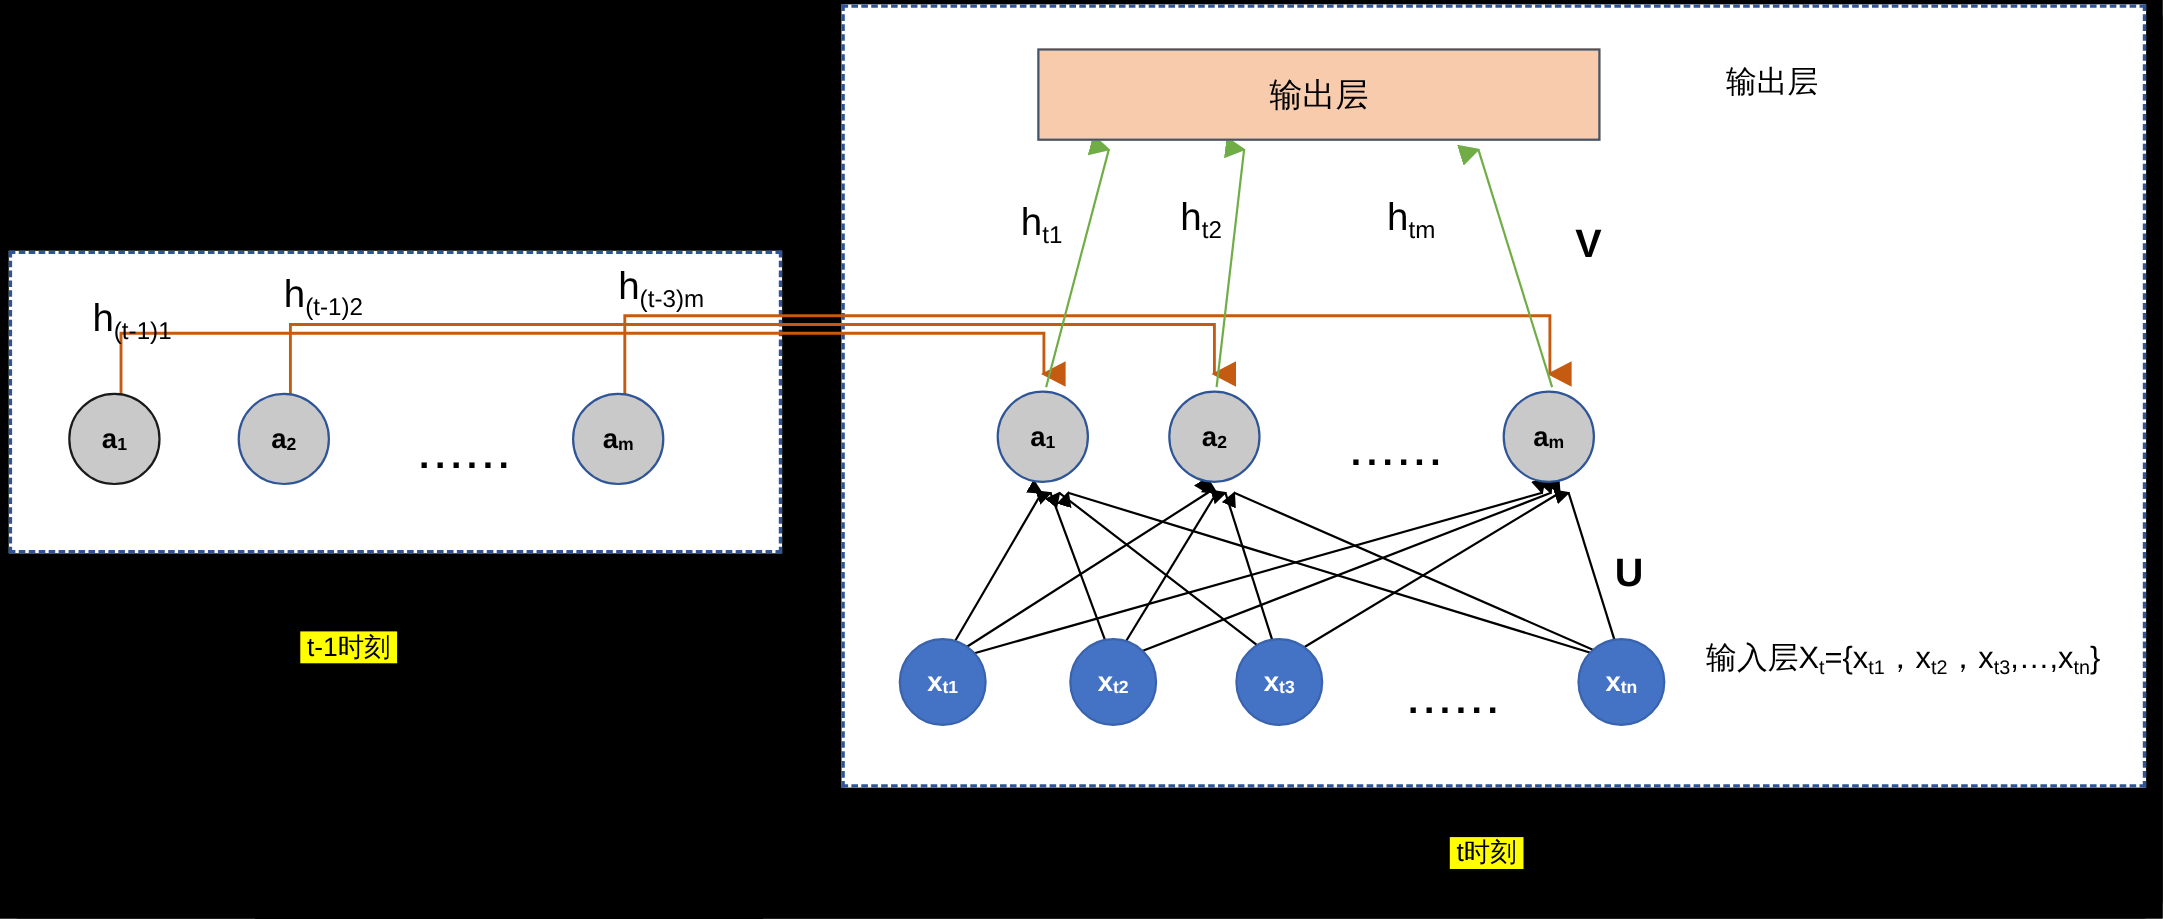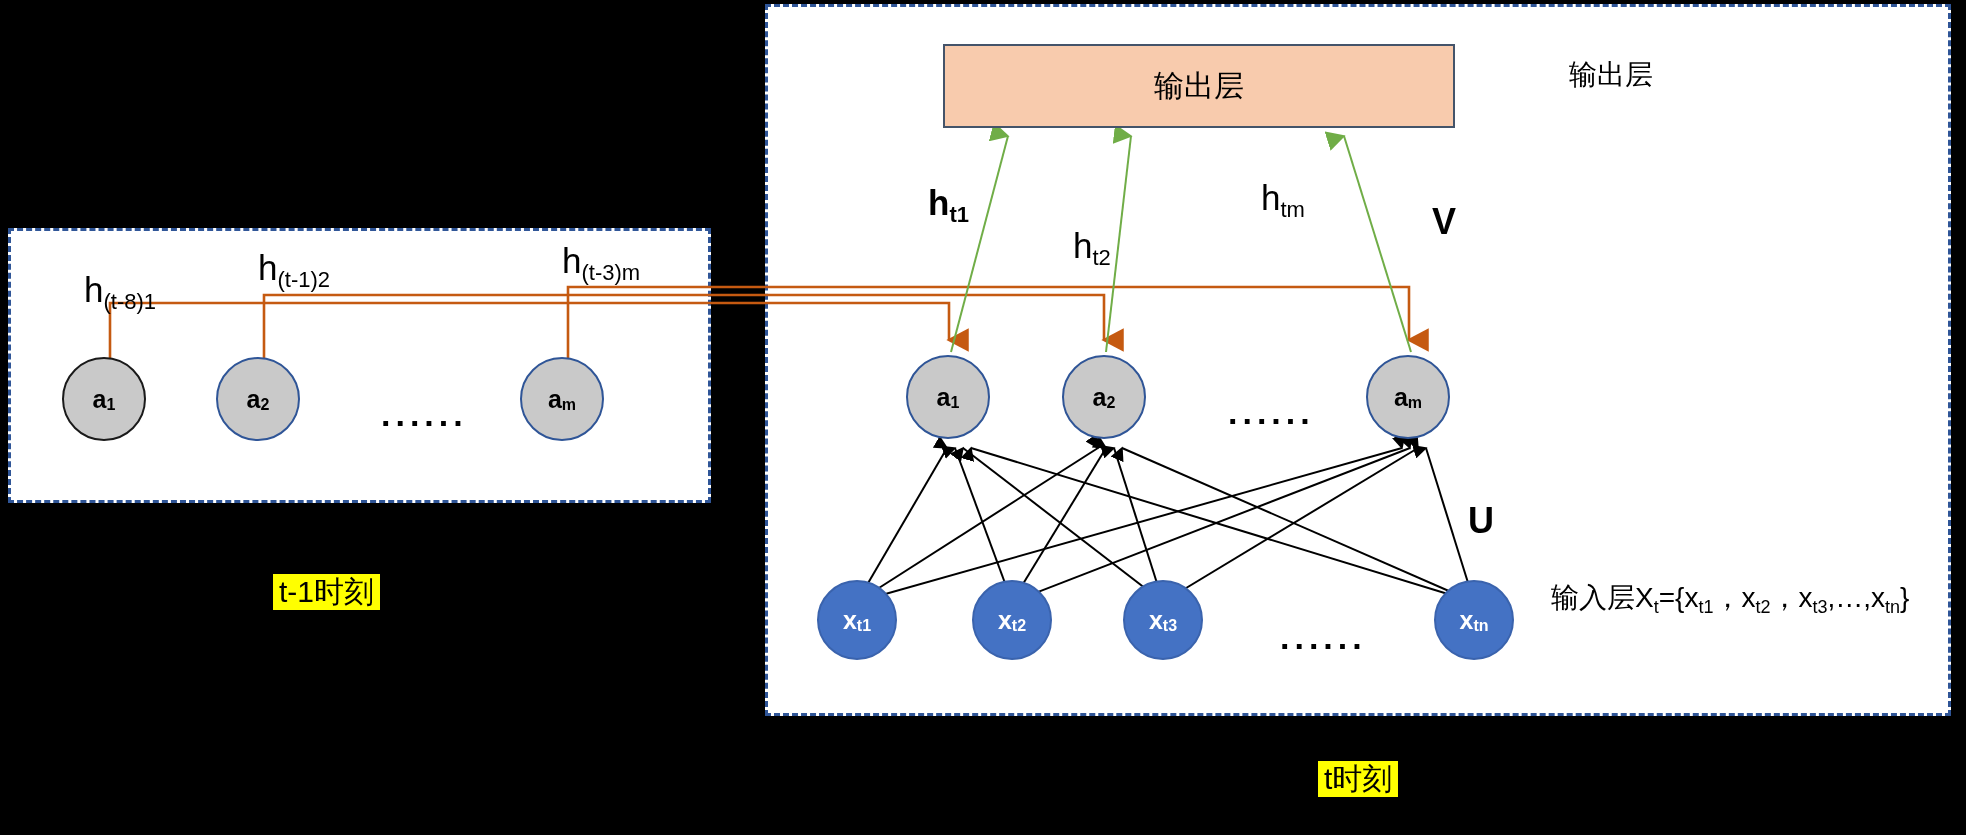--- a/index.html
+++ b/index.html
@@ -130,21 +130,21 @@
   }
   .lbl-side {
     font-size: 28px;
   }
   .lbl-side .sub {
     font-size: 18px;
     position: relative;
     top: 6px;
   }
   .lbl-hl {
-    font-size: 30px;
+    font-size: 24px;
     background: #ffff00;
     padding: 2px 6px;
   }
   .ellipsis {
     position: absolute;
     font-size: 34px;
     letter-spacing: 5px;
     color: #000000;
     font-weight: bold;
   }
@@ -221,21 +221,21 @@
     <g>
       <line x1="1411" y1="352" x2="1344" y2="136" stroke="#70ad47" stroke-width="2" marker-end="url(#arrow-green)"></line>
     </g>
   </svg>
 
   <div id="output-box">
     <span>输出层</span>
   </div>
 
   <div class="lbl lbl-h" style="left:84px; top:272px;">
-    <span>h</span><span class="sub">(t-8)1</span>
+    <span>h</span><span class="sub">(t-1)1</span>
   </div>
   <div class="lbl lbl-h" style="left:258px; top:250px;">
     <span>h</span><span class="sub">(t-1)2</span>
   </div>
   <div class="lbl lbl-h" style="left:562px; top:243px;">
     <span>h</span><span class="sub">(t-3)m</span>
   </div>
 
   <div class="node hidden-node first-dark" style="left:62px; top:357px;">
     <span>a</span>
@@ -246,24 +246,24 @@
       <span class="sub">2</span>
   </div>
   <div class="node hidden-node" style="left:520px; top:357px;">
     <span>a</span>
       <span class="sub">m</span>
   </div>
   <div class="ellipsis" style="left:381px; top:395px;">......</div>
 
   <div class="lbl lbl-hl" style="left:273px; top:574px;">t-1时刻</div>
 
-  <div class="lbl lbl-h" style="left:928px; top:185px;font-weight:bold;">
+  <div class="lbl lbl-h" style="left:928px; top:185px;">
     <span>h</span><span class="sub">t1</span>
   </div>
-  <div class="lbl lbl-h" style="left:1073px; top:180px;margin-top:48px;">
+  <div class="lbl lbl-h" style="left:1073px; top:180px;">
     <span>h</span><span class="sub">t2</span>
   </div>
   <div class="lbl lbl-h" style="left:1261px; top:180px;">
     <span>h</span><span class="sub">tm</span>
   </div>
 
   <div class="lbl lbl-weight" style="left:1432px; top:203px;">V</div>
   <div class="lbl lbl-weight" style="left:1468px; top:502px;">U</div>
 
   <div class="node hidden-node" style="left:906px; top:355px;">

